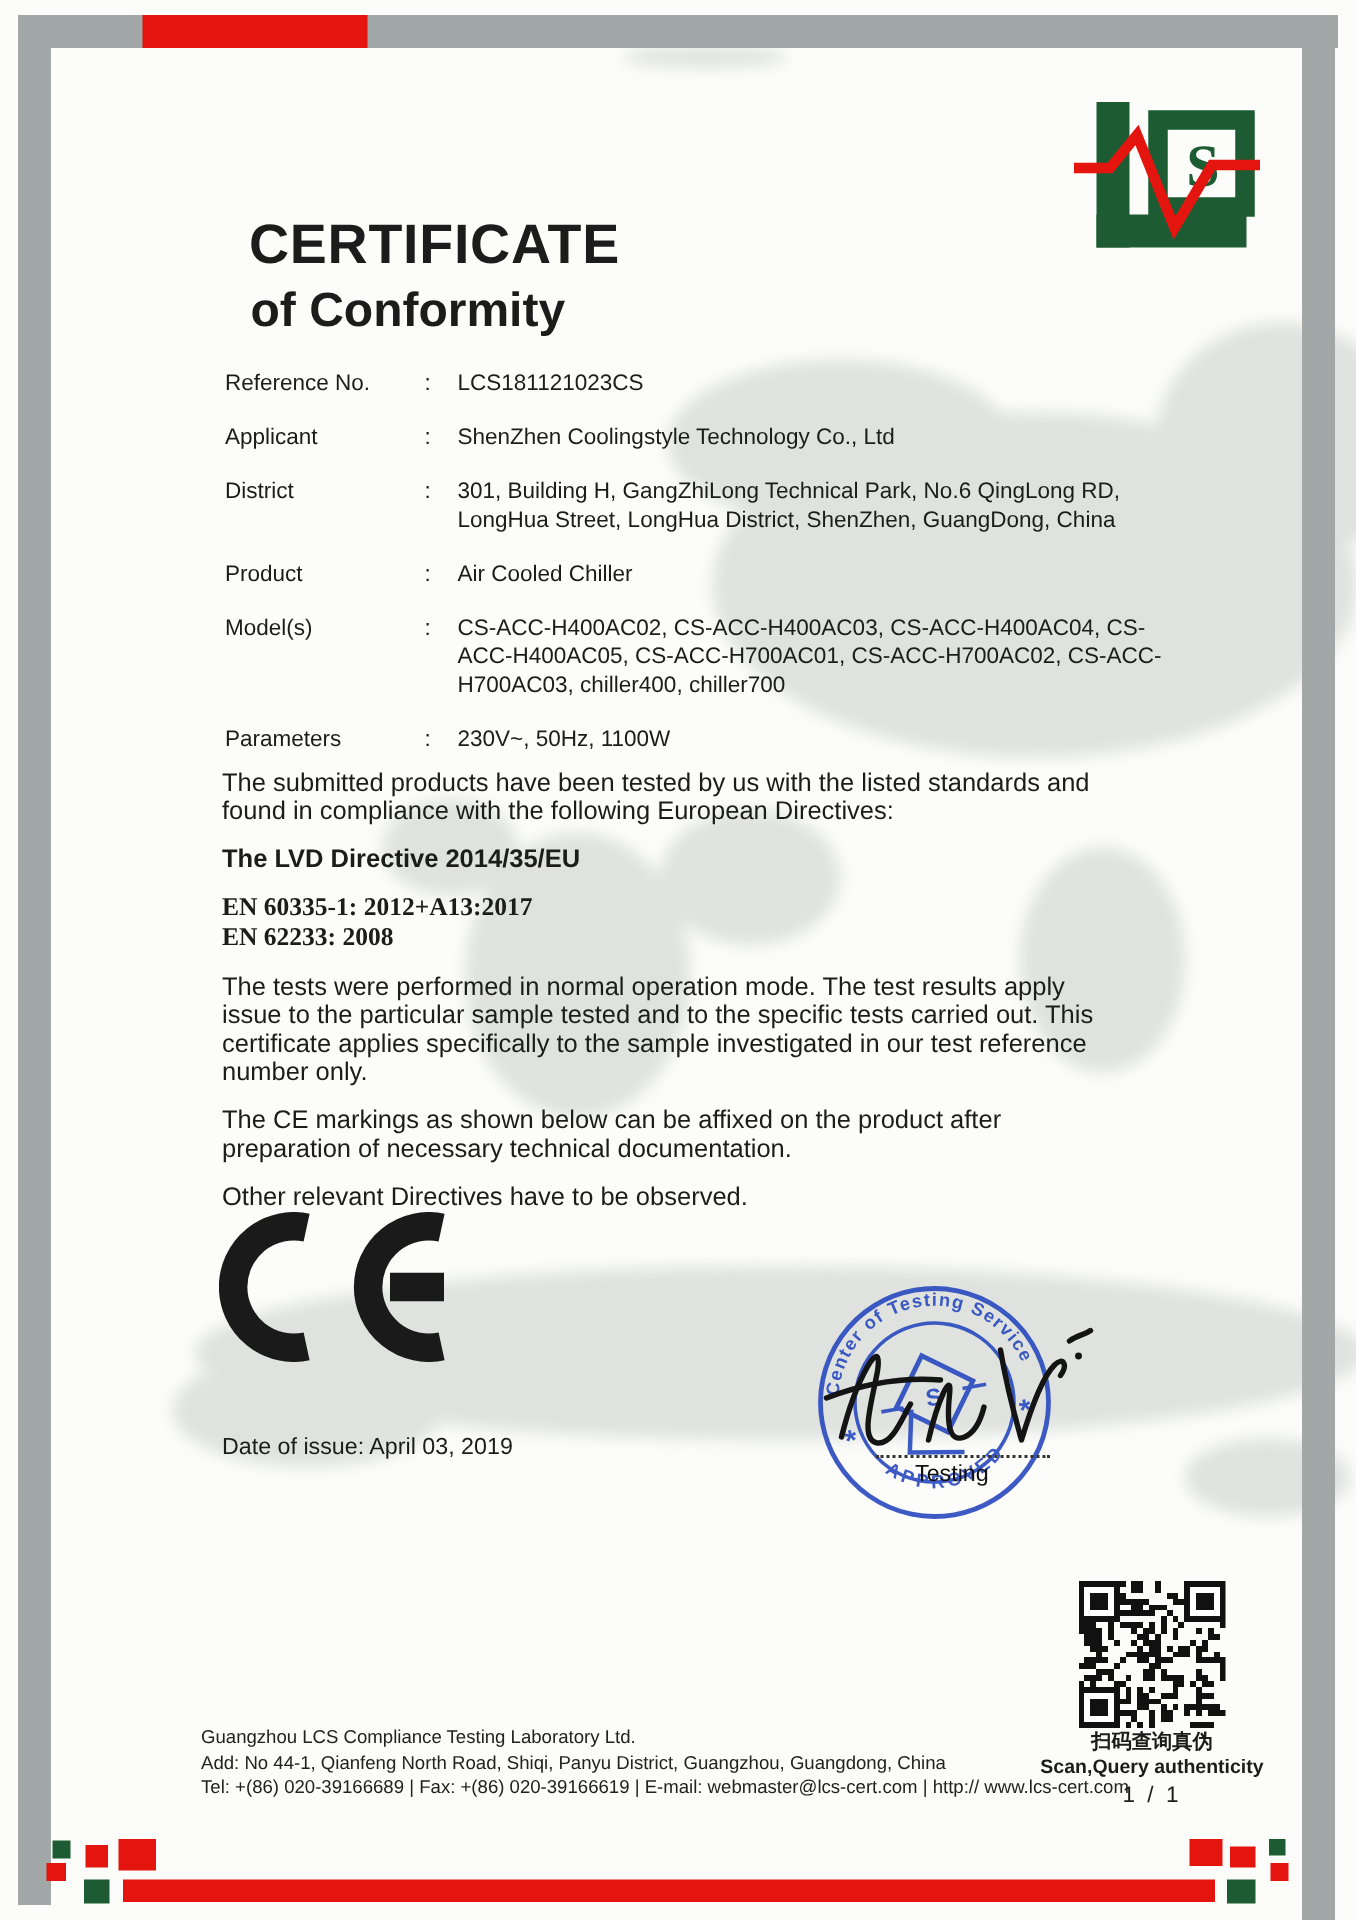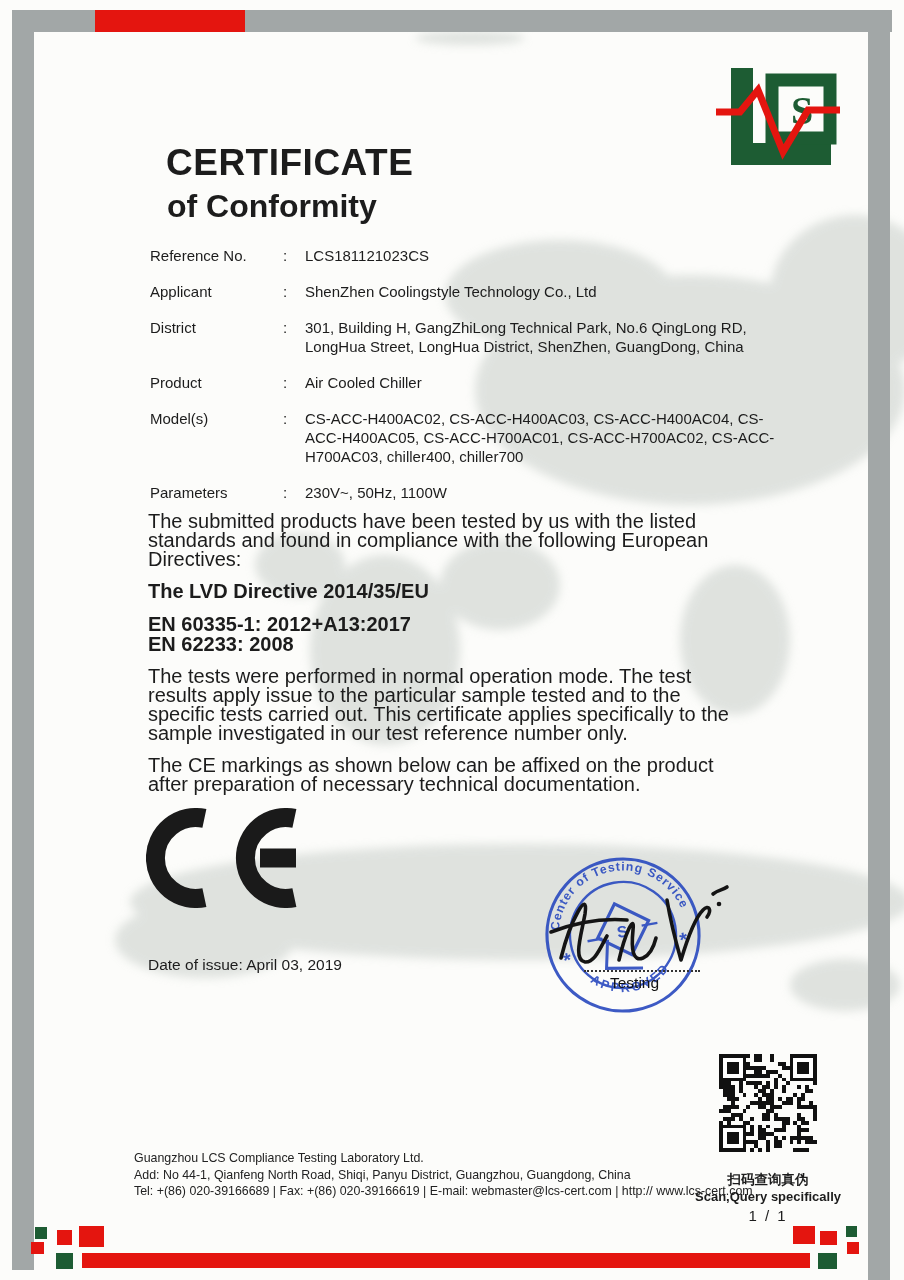--- a/index.html
+++ b/index.html
@@ -15,36 +15,36 @@
   
   .z2{z-index:3;}
   h1#title{position:absolute;left:166px;top:142px;margin:0;font-size:37px;letter-spacing:.5px;
            font-weight:bold;z-index:3;}
   h2#subtitle{position:absolute;left:167px;top:188px;margin:0;font-size:32px;font-weight:bold;z-index:3;}
   #fields{position:absolute;left:150px;top:246px;width:650px;z-index:3;}
   .field{display:flex;font-size:15px;line-height:19px;font-weight:normal;margin-bottom:17px;}
   .f-label{width:133px;flex:none;}
   .f-colon{width:22px;flex:none;text-align:left;}
   .f-value{width:482px;}
-  #paras{position:absolute;left:148px;top:512px;width:598px;font-size:20px;line-height:19px;z-index:3;}
+  #paras{position:absolute;left:148px;top:512px;width:598px;font-size:17px;line-height:19px;z-index:3;}
   #paras p{margin:0 0 13px 0;}
   #paras .bold{font-weight:bold;}
   .std-line{font-weight:bold;line-height:20px;}
-  .std-block{margin:0 0 13px 0;}
+  .std-block{margin:0 0 13px 0;font-family:Liberation Serif, serif;}
   #ce{position:absolute;left:146px;top:808px;z-index:3;}
   #dateline{position:absolute;left:148px;top:956px;font-size:15.5px;font-weight:normal;z-index:3;}
   #stamp{position:absolute;left:541px;top:853px;z-index:4;opacity:.92;}
   #sig{position:absolute;left:543px;top:872px;z-index:6;}
   #sigline{position:absolute;left:584px;top:952px;width:116px;height:18px;
            border-bottom:2px dotted #333;z-index:5;}
   #manager{position:absolute;left:610px;top:974px;font-size:15.5px;color:#111;z-index:6;}
   #footer-left{position:absolute;left:134px;top:1150px;font-size:12.4px;line-height:16.5px;z-index:3;color:#222;}
   #qrblock{position:absolute;left:678px;top:1054px;width:180px;text-align:center;z-index:3;}
   #qr{display:block;margin:0 auto;}
-  .qr-zh{font-size:13.5px;font-weight:bold;margin-top:19px;}
+  .qr-zh{font-size:13.5px;font-weight:bold;margin-top:0;}
   .qr-en{font-size:13px;font-weight:bold;}
   .qr-page{font-size:15px;font-weight:normal;margin-top:3px;letter-spacing:2px;}
 </style>
 </head>
 <body>
 
 <div id="page">
 
   <svg id="map" width="904" height="1280">
     <defs>
@@ -130,20 +130,21 @@
 
   <div id="paras">
     <p>The submitted products have been tested by us with the listed standards and found in compliance with the following European Directives:</p>
     <p class="bold">The LVD Directive 2014/35/EU</p>
     <div class="std-block">
       <div class="std-line">EN 60335-1: 2012+A13:2017</div>
       <div class="std-line">EN 62233: 2008</div>
     </div>
     <p>The tests were performed in normal operation mode. The test results apply issue to the particular sample tested and to the specific tests carried out. This certificate applies specifically to the sample investigated in our test reference number only.</p>
     <p>The CE markings as shown below can be affixed on the product after preparation of necessary technical documentation.</p>
+    <p>Other relevant Directives have to be observed.</p>
   </div>
 
   <svg id="ce" width="190" height="100" viewBox="0 0 190 100">
     <g fill="none" stroke="#1a1a1a" stroke-width="19">
       <path d="M 58.4 10.4 A 40.5 40.5 0 1 0 58.4 89.6"></path>
       <path d="M 148.4 10.4 A 40.5 40.5 0 1 0 148.4 89.6"></path>
       <path d="M 114 50 H 150"></path>
     </g>
   </svg>
 
@@ -401,17 +402,17 @@
         <rect x="1" y="1" width="5" height="5" fill="#fff"></rect>
         <rect x="2" y="2" width="3" height="3" fill="#111"></rect>
         <rect x="18" y="0" width="7" height="7" fill="#111"></rect>
         <rect x="19" y="1" width="5" height="5" fill="#fff"></rect>
         <rect x="20" y="2" width="3" height="3" fill="#111"></rect>
         <rect x="0" y="18" width="7" height="7" fill="#111"></rect>
         <rect x="1" y="19" width="5" height="5" fill="#fff"></rect>
         <rect x="2" y="20" width="3" height="3" fill="#111"></rect>
       </svg>
     <div class="qr-zh">扫码查询真伪</div>
-    <div class="qr-en">Scan,Query specifically</div>
+    <div class="qr-en">Scan,Query authenticity</div>
     <div class="qr-page">1 / 1</div>
   </div>
 
 </div>
 
 </body></html>

